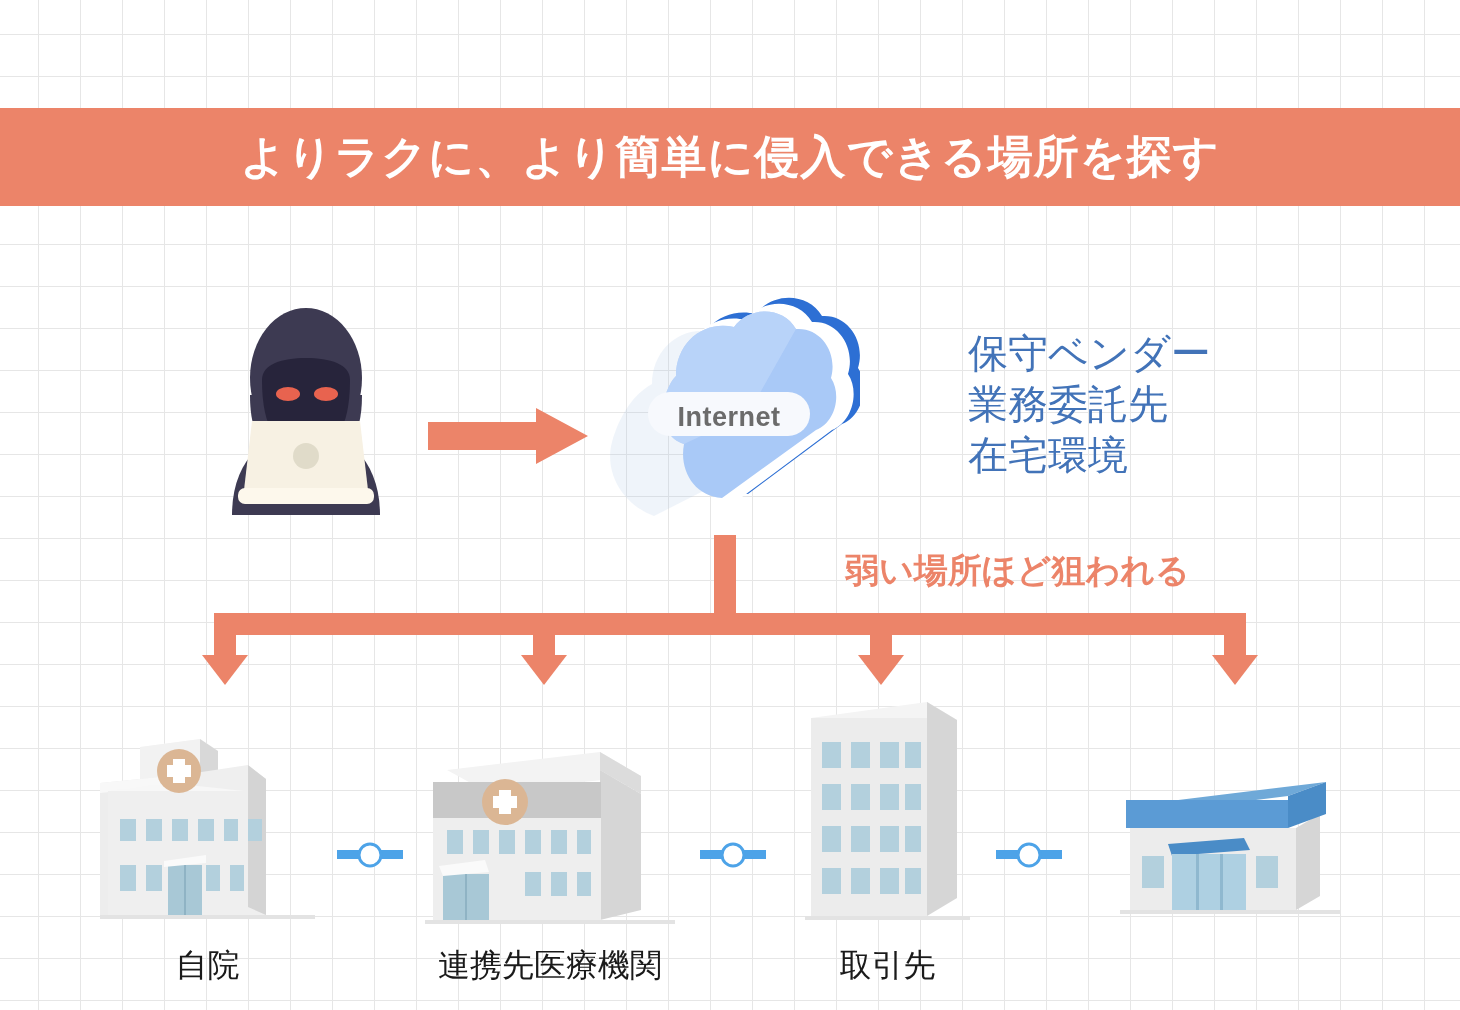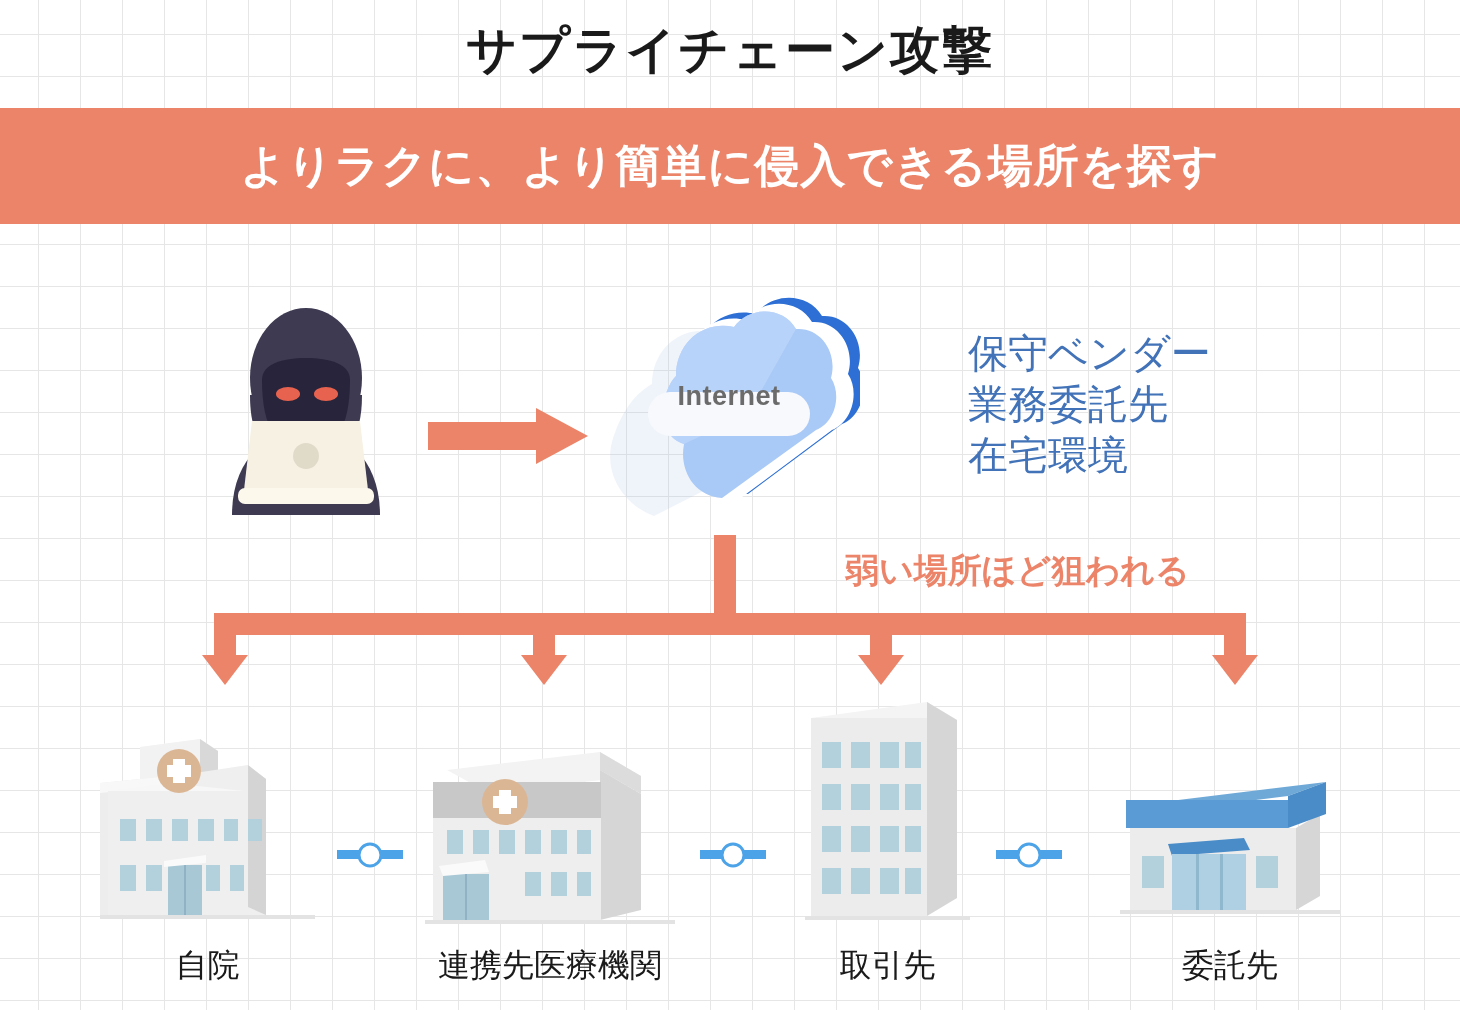--- a/index.html
+++ b/index.html
@@ -23,38 +23,38 @@
   #title{
     position:absolute;left:0;top:4px;width:1460px;
     text-align:center;
     font-size:50px;font-weight:bold;letter-spacing:2px;
     color:#1a1a1a;
     line-height:92px;
   }
 
   
   #banner{
-    position:absolute;left:0;top:108px;width:1460px;height:116px;
+    position:absolute;left:0;top:108px;width:1460px;height:98px;
     background:#ec8469;
     display:flex;align-items:center;justify-content:center;
   }
   #banner-text{
     color:#ffffff;font-size:45px;font-weight:bold;letter-spacing:1px;
   }
 
   
   #hacker{position:absolute;left:196px;top:300px;width:220px;height:215px;}
 
   
   #arrow-right{position:absolute;left:428px;top:408px;width:160px;height:56px;}
 
   
   #cloud{position:absolute;left:598px;top:296px;width:262px;height:240px;}
   #cloud-label{
-    position:absolute;left:654px;top:377px;width:150px;height:38px;
+    position:absolute;left:654px;top:398px;width:150px;height:38px;
     display:flex;align-items:center;justify-content:center;
     font-size:27px;font-weight:bold;color:#6b6b6b;letter-spacing:0.5px;
     pointer-events:none;
   }
 
   
   #vendor-list{
     position:absolute;left:968px;top:328px;
     font-size:40px;line-height:51px;color:#4273b8;font-weight:400;
     white-space:nowrap;
@@ -90,21 +90,20 @@
   #l1{left:100px;top:944px;width:215px;}
   #l2{left:400px;top:944px;width:300px;}
   #l3{left:790px;top:944px;width:195px;}
   #l4{left:1115px;top:944px;width:230px;}
 </style>
 </head>
 <body>
 
 <div id="stage">
 
-  <div id="title">サプライチェーン攻撃</div>
 
   <div id="banner">
     <span id="banner-text">よりラクに、より簡単に侵入できる場所を探す</span>
   </div>
 
   <div id="hacker">
     <svg viewBox="0 0 220 215" width="220" height="215" xmlns="http://www.w3.org/2000/svg">
 
       <path d="M36 215 C36 160 70 130 110 130 C150 130 184 160 184 215 Z" fill="#3d3a52"></path>
 
@@ -331,15 +330,14 @@
   <div class="conn" id="c3">
     <svg viewBox="0 0 66 30" width="66" height="30" xmlns="http://www.w3.org/2000/svg">
       <rect x="0" y="10" width="66" height="9" fill="#4da3e8"></rect>
       <circle cx="33" cy="15" r="11" fill="#ffffff" stroke="#4da3e8" stroke-width="3"></circle>
     </svg>
   </div>
 
   <div class="blabel" id="l1">自院</div>
   <div class="blabel" id="l3">取引先</div>
   <div class="blabel" id="l2">連携先医療機関</div>
-  <div class="blabel" id="l4">委託先</div>
 
 </div>
 
 </body></html>

